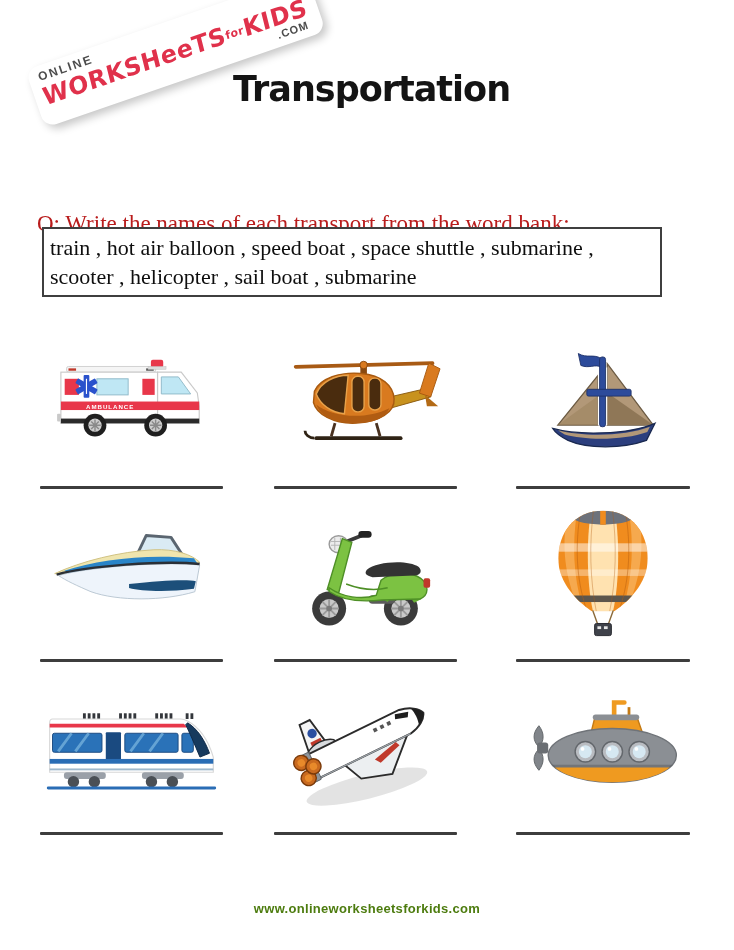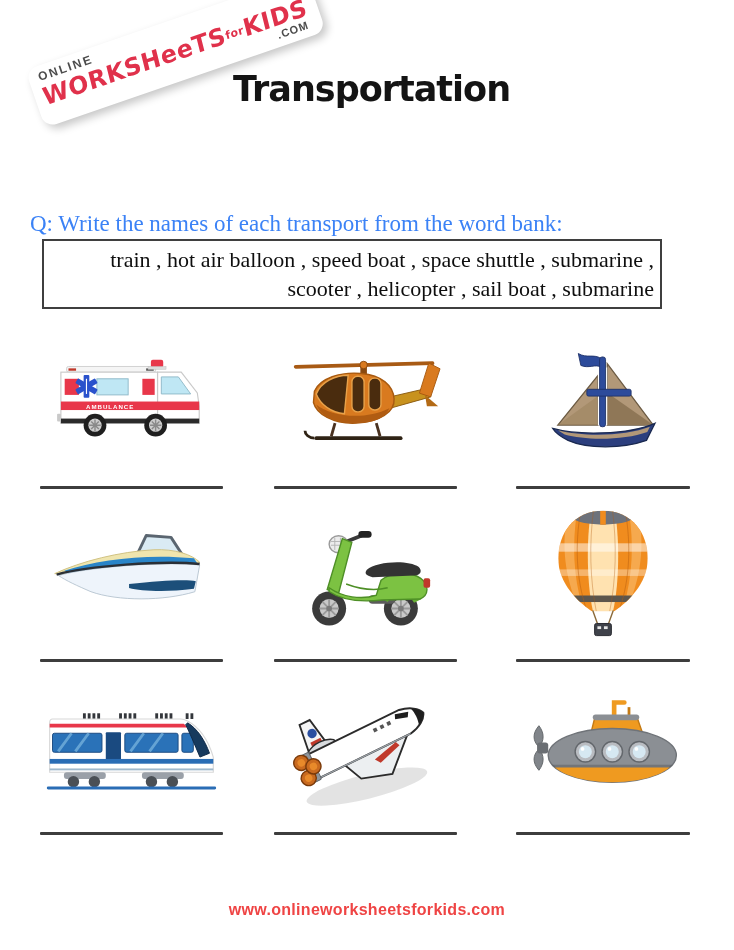--- a/index.html
+++ b/index.html
@@ -15,39 +15,39 @@
              font-family:"DejaVu Sans",sans-serif;transform:skewX(-5deg);white-space:nowrap;}
   .logo-for{font-size:11px;font-weight:bold;vertical-align:middle;color:#e0314b;}
   .logo-com{display:block;text-align:right;font-size:11px;font-weight:bold;color:#4c4c4c;
             margin-top:-3px;margin-right:4px;letter-spacing:1px;}
 
   
   .title{position:absolute;left:233px;top:46px;font-size:35px;font-weight:700;color:#141414;
          font-family:"DejaVu Sans",sans-serif;letter-spacing:-1px;}
 
   
-  .question{position:absolute;left:30px;top:188px;font-size:23px;color:#3b82f6;
+  .question{position:absolute;left:37px;top:188px;font-size:23px;color:#b91c1c;
             font-family:"Liberation Serif",serif;text-align:center;}
   .word-bank{position:absolute;left:42px;top:227px;width:604px;border:2px solid #3f3f3f;
-             padding:4px 6px;text-align:right;font-size:22px;line-height:29px;color:#0e0e0e;
-             font-family:"Liberation Serif",serif;background:#ffffff;margin-top:12px;}
+             padding:4px 6px;text-align:left;font-size:22px;line-height:29px;color:#0e0e0e;
+             font-family:"Liberation Serif",serif;background:#ffffff;}
 
   
   .grid{position:absolute;left:0;top:318px;width:734px;display:grid;
         grid-template-columns:250px 230px 254px;grid-auto-rows:173px;}
   .cell{display:flex;flex-direction:column;align-items:center;justify-content:flex-end;box-sizing:border-box;}
   .cell:nth-child(3n+1){padding-left:12px;}
   .cell:nth-child(3n){padding-right:8px;}
   .img-wrap{flex:1;display:flex;align-items:center;justify-content:center;width:100%;}
   .answer-line{height:3px;background:#3d3d3d;width:183px;margin-bottom:2px;border-radius:1px;}
   .cell:nth-child(3n) .answer-line{width:174px;}
 
   
-  .footer{position:absolute;left:0;top:901px;width:100%;text-align:center;font-size:16px;
-          font-weight:bold;color:#ef4444;letter-spacing:0.3px;}
+  .footer{position:absolute;left:0;top:901px;width:100%;text-align:center;font-size:13px;
+          font-weight:bold;color:#4d7c0f;letter-spacing:0.3px;}
 </style>
 </head>
 <body>
 
 <div class="page">
 
   <div class="logo">
     <span class="logo-online">ONLINE</span>
     <span class="logo-main"><span>WORKSHeeTS</span><span class="logo-for">for</span><span>KIDS</span></span>
     <span class="logo-com">.COM</span>

